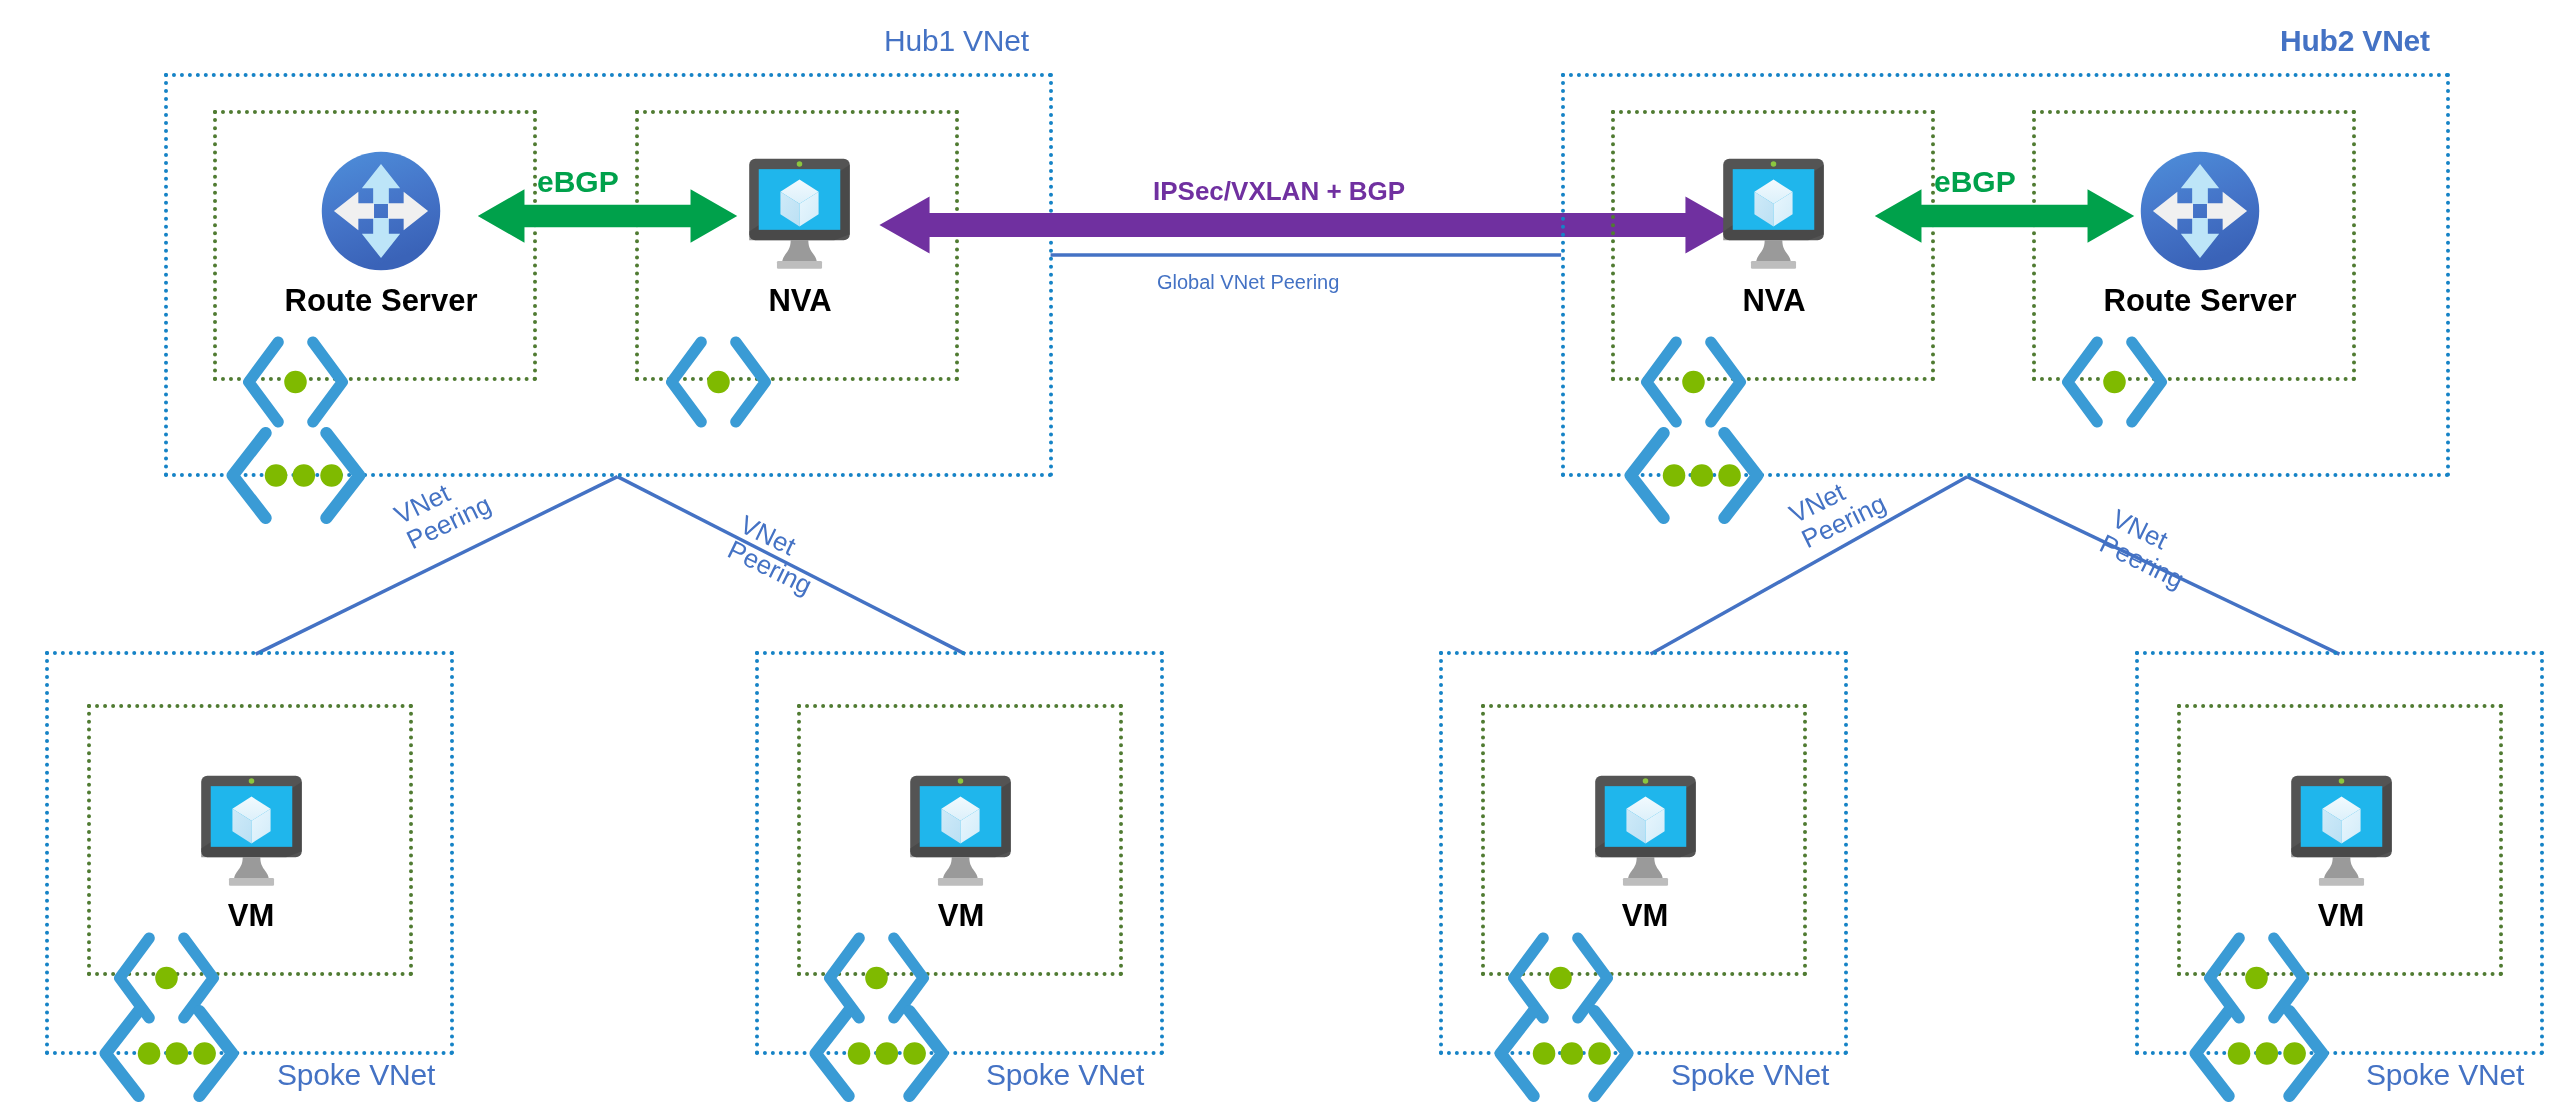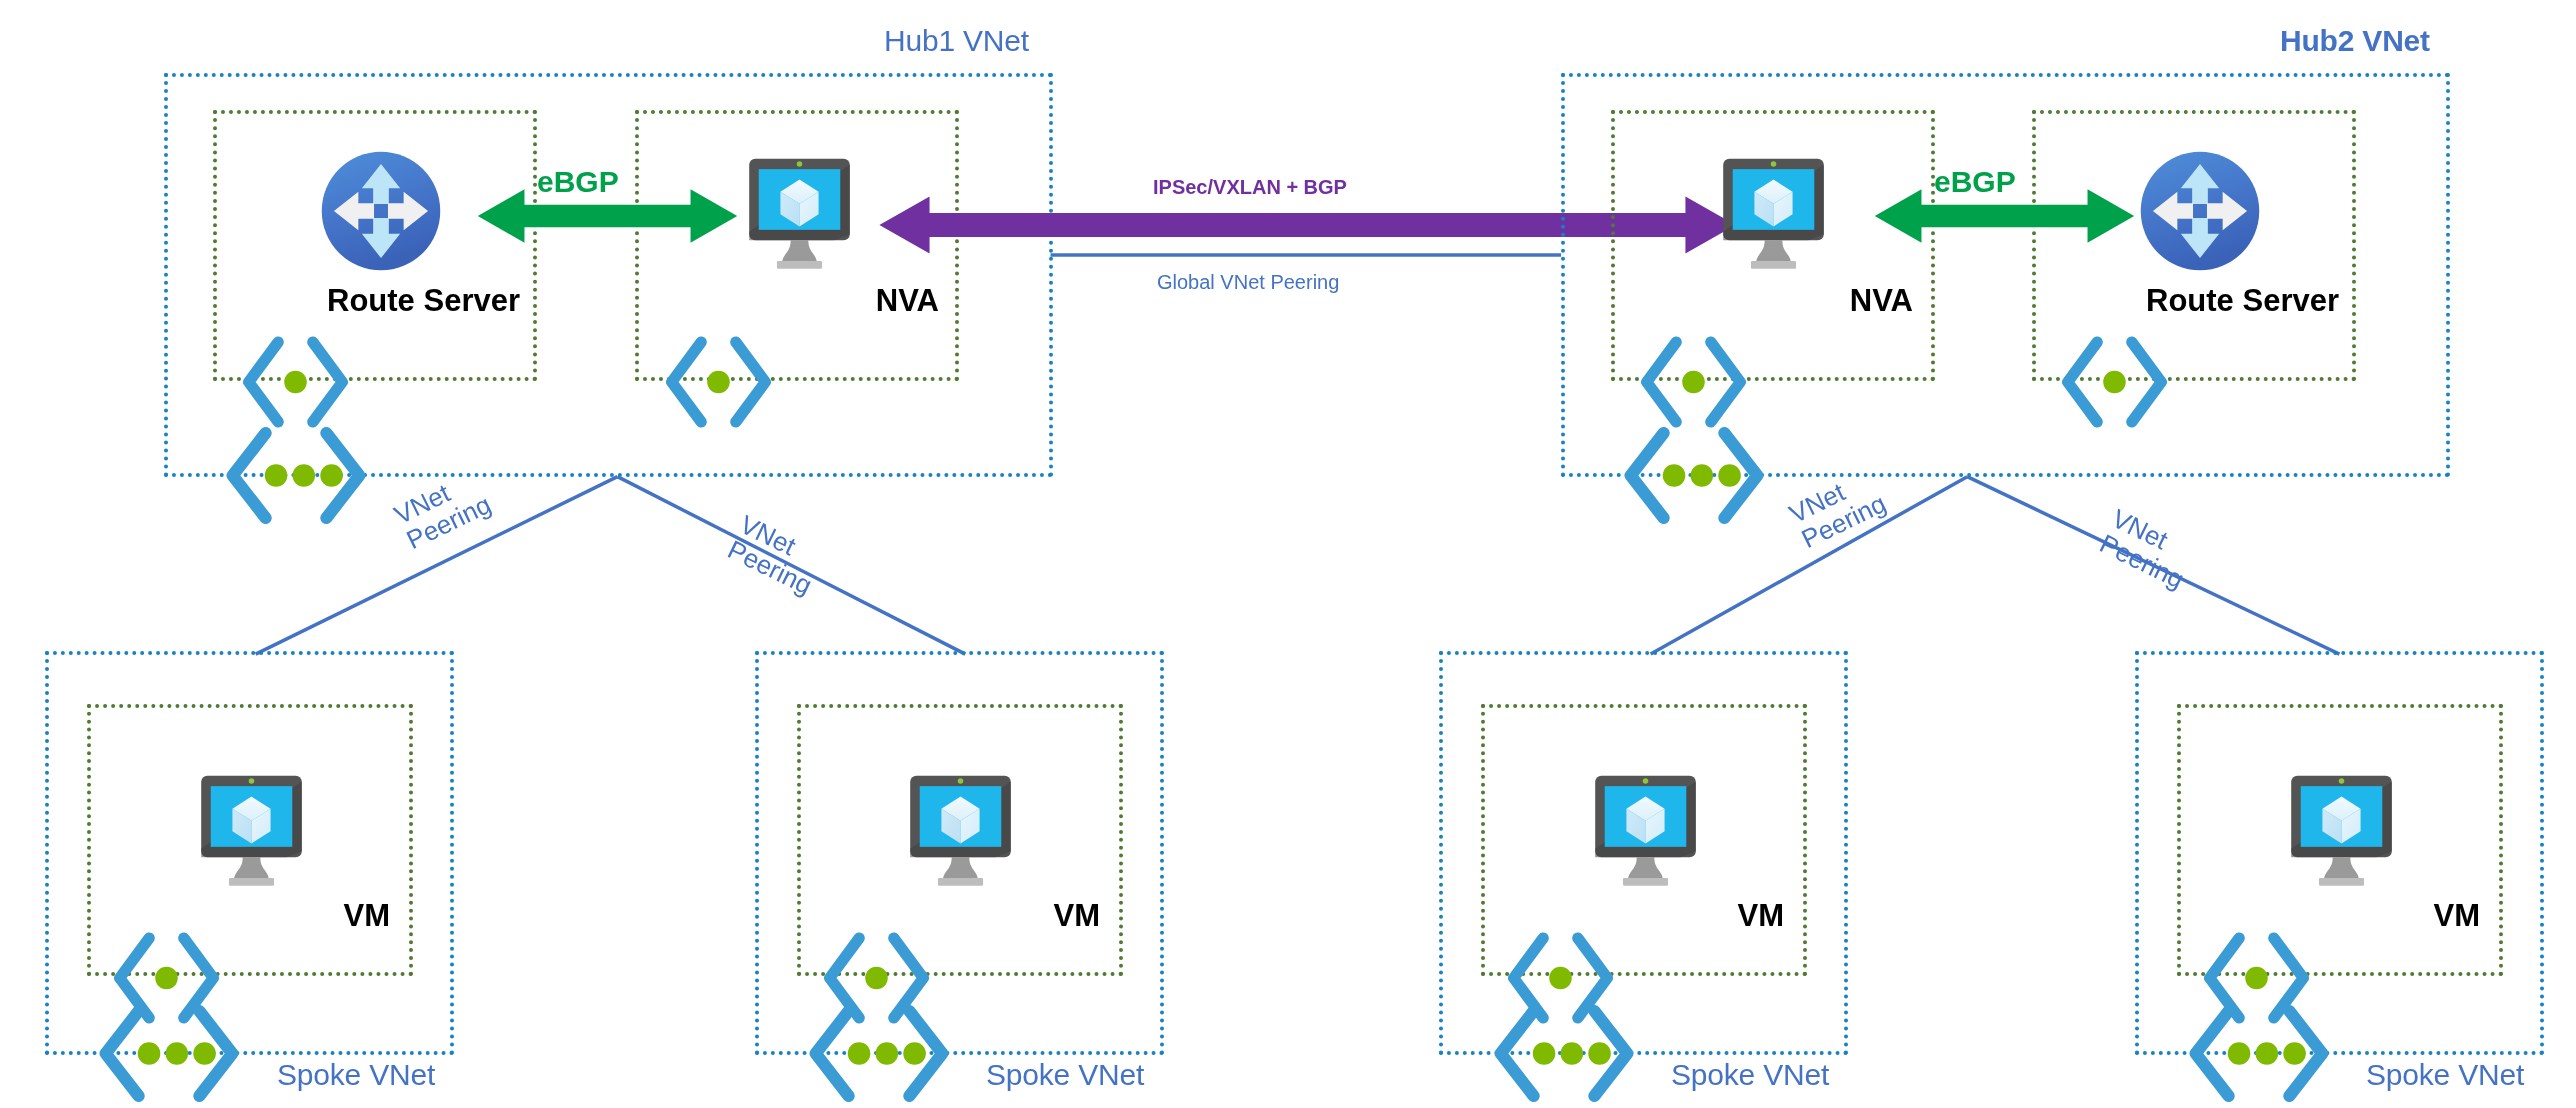--- a/index.html
+++ b/index.html
@@ -42,35 +42,35 @@
     white-space: nowrap;
     letter-spacing: -0.2px;
   }
   .node-label {
     position: absolute;
     color: #000000;
     font-weight: bold;
     font-size: 31px;
     font-family: "Liberation Sans", sans-serif;
     white-space: nowrap;
-    text-align: right;
+    text-align: center;
   }
   .ebgp-label {
     position: absolute;
     color: #00A14B;
     font-weight: bold;
     font-size: 30px;
     font-family: "Liberation Sans", sans-serif;
     white-space: nowrap;
   }
   .ipsec-label {
     position: absolute;
     color: #7030A0;
     font-weight: bold;
-    font-size: 20px;
+    font-size: 26px;
     font-family: "Liberation Sans", sans-serif;
     white-space: nowrap;
   }
   .gvp-label {
     position: absolute;
     color: #4472C4;
     font-size: 20px;
     font-family: "Liberation Sans", sans-serif;
     white-space: nowrap;
   }

